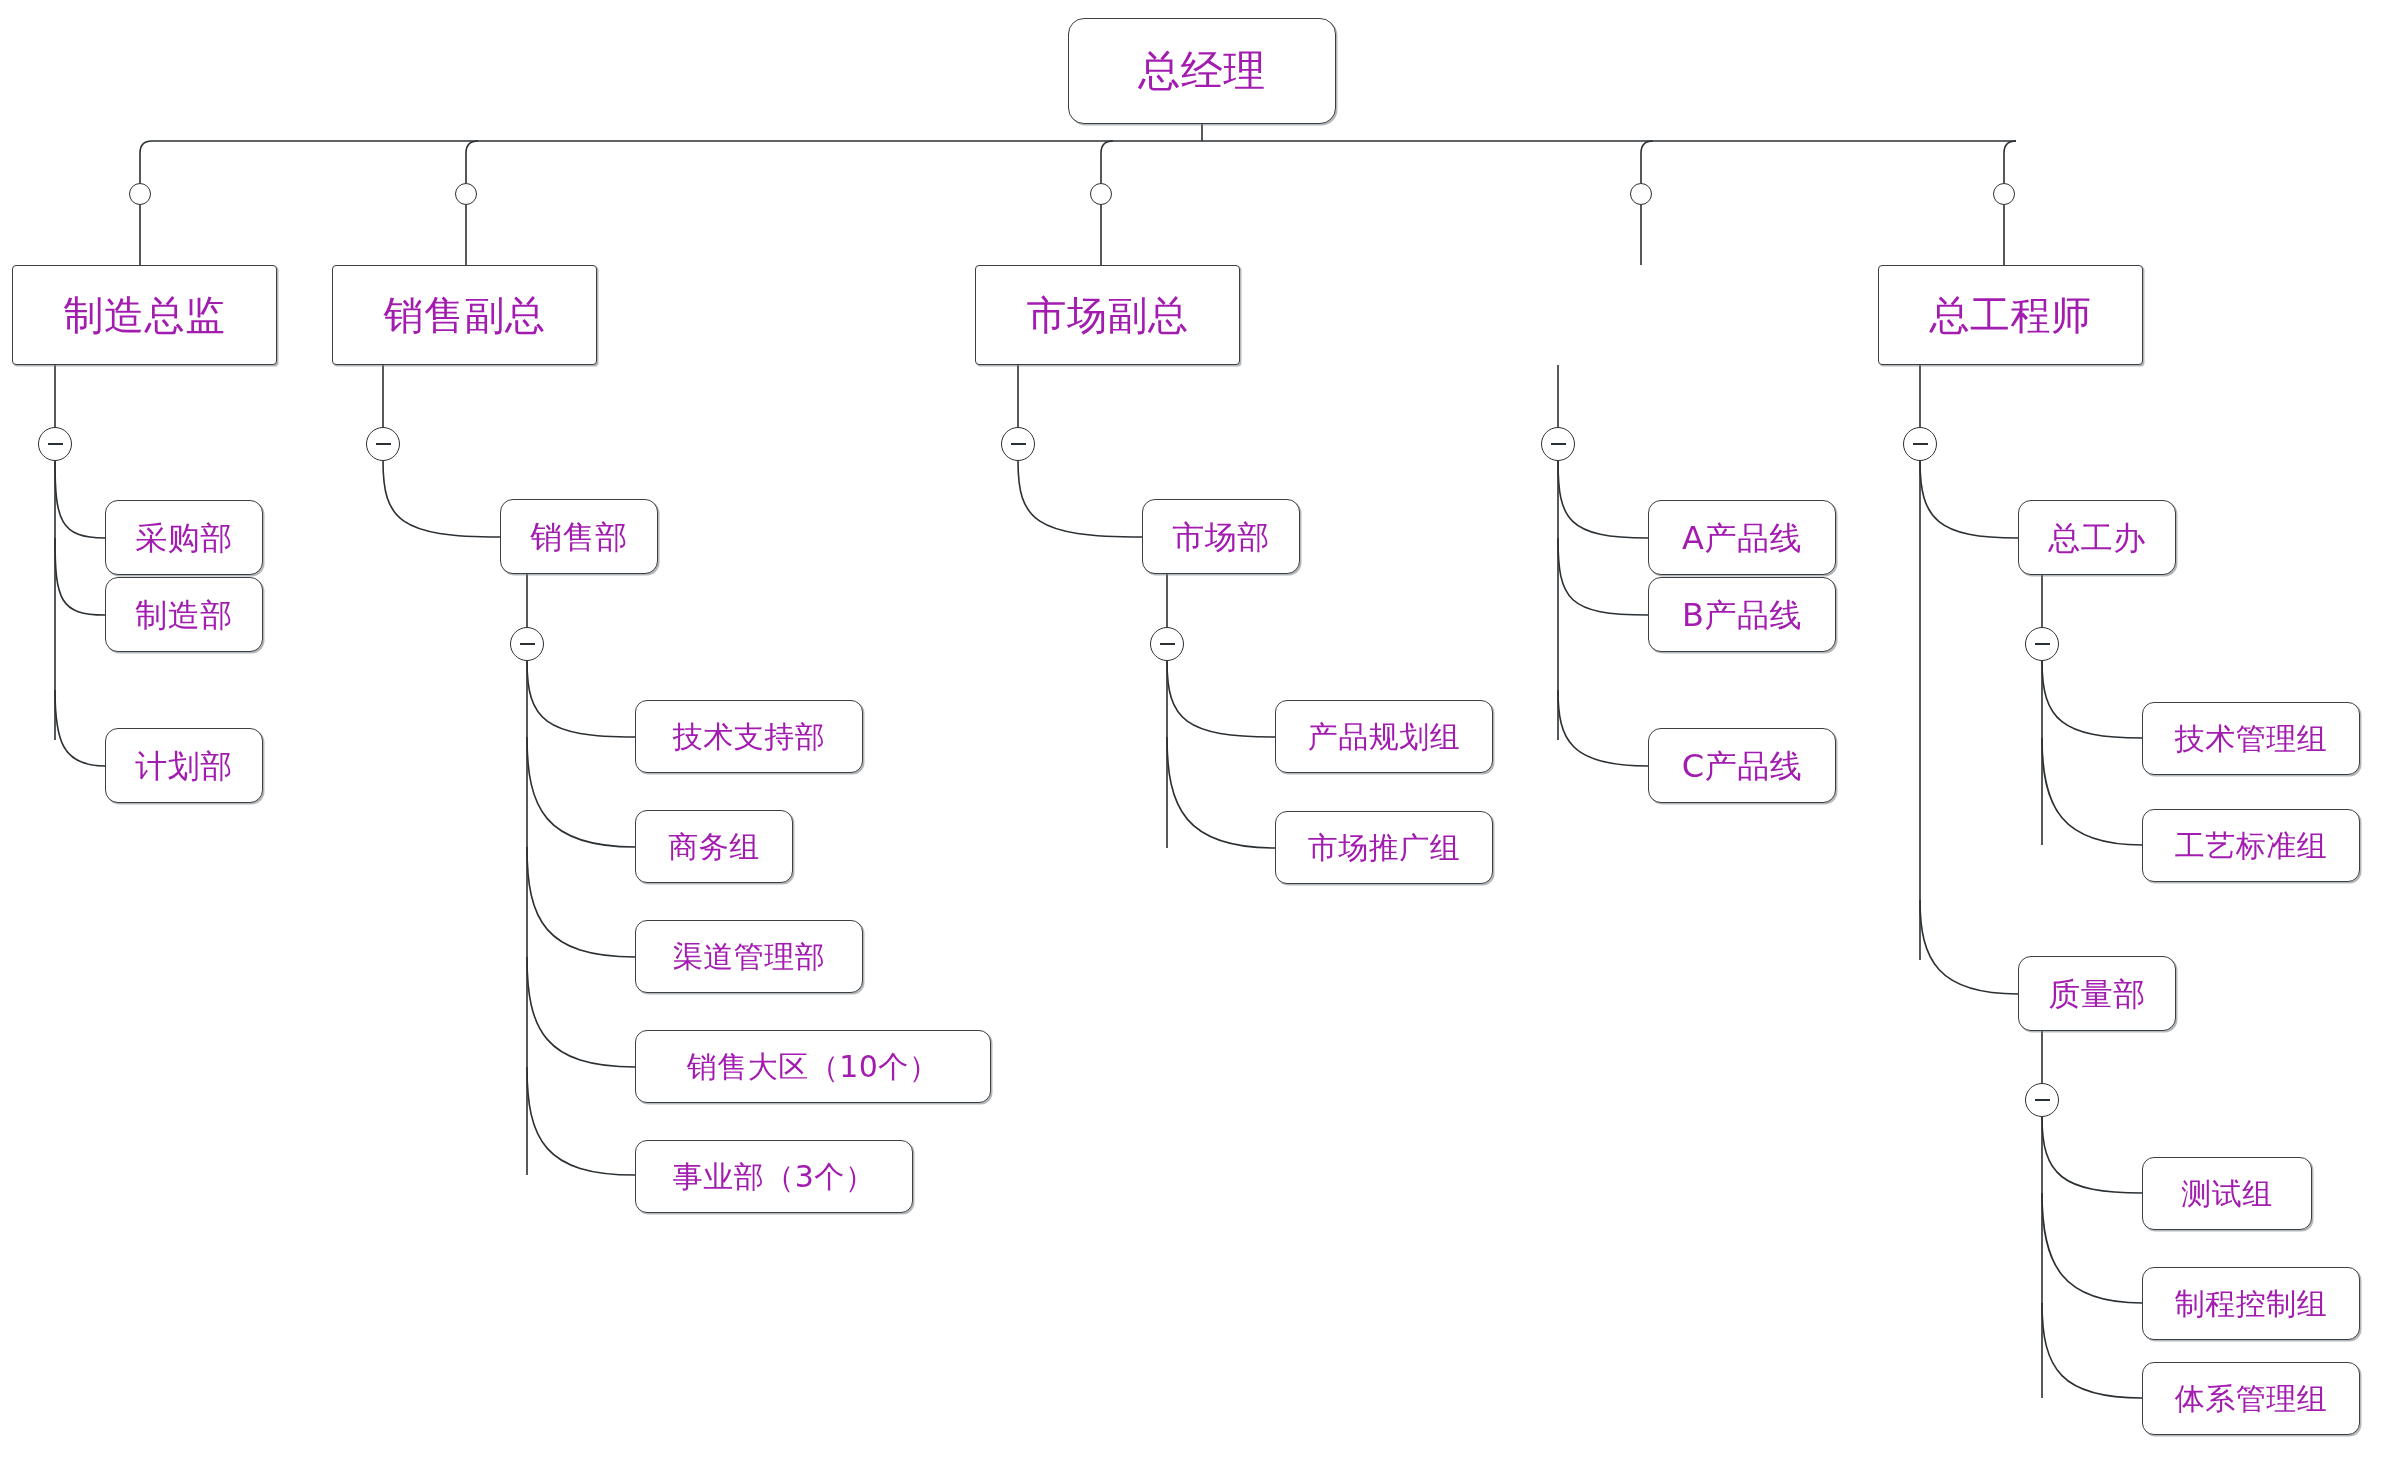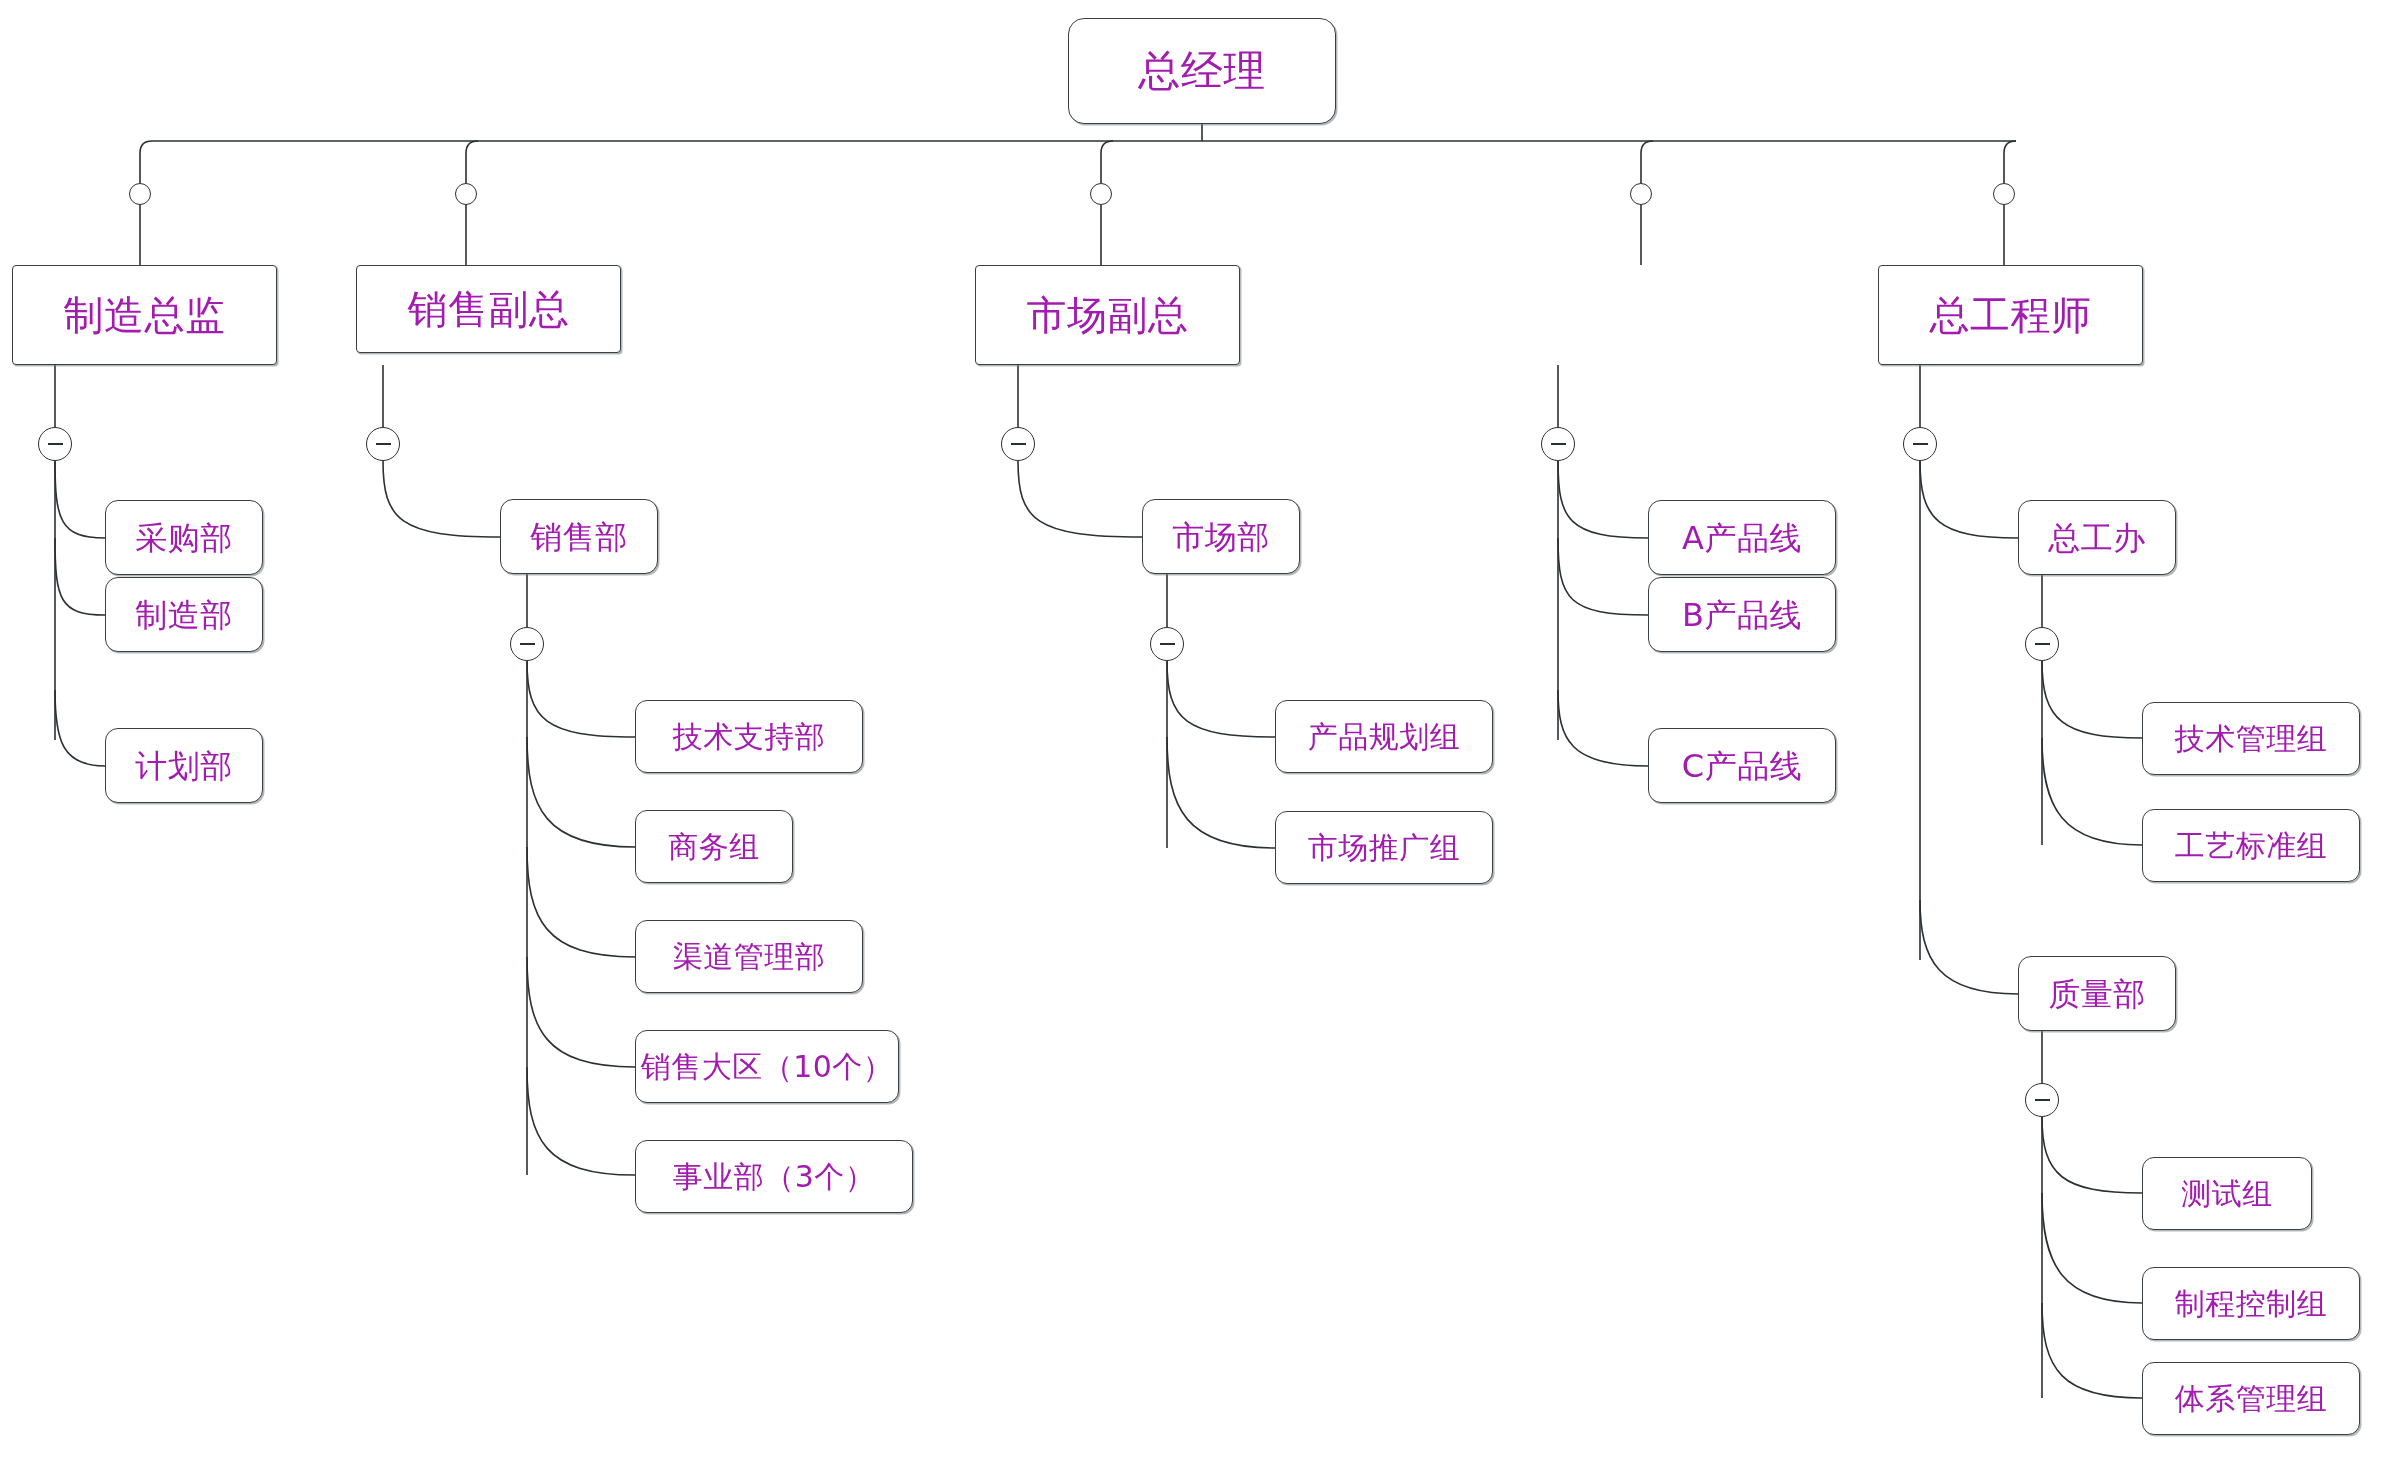--- a/index.html
+++ b/index.html
@@ -153,21 +153,21 @@
   <div class="port" style="left:1630px; top:183px;"></div>
   <div class="port" style="left:1993px; top:183px;"></div>
 
   <div class="node root" style="left:1068px; top:18px; width:268px; height:106px;">
     <span class="node-label">总经理</span>
   </div>
 
   <div class="node level2" style="left:12px; top:265px; width:265px; height:100px;">
     <span class="node-label">制造总监</span>
   </div>
-  <div class="node level2" style="left:356px; top:265px; width:265px; height:88px;">
+  <div class="node level2" style="left:332px; top:265px; width:265px; height:100px;">
     <span class="node-label">销售副总</span>
   </div>
   <div class="node level2" style="left:975px; top:265px; width:265px; height:100px;">
     <span class="node-label">市场副总</span>
   </div>
   <div class="node level2" style="left:1878px; top:265px; width:265px; height:100px;">
     <span class="node-label">总工程师</span>
   </div>
 
   <div class="toggle" style="left:38px; top:427px;">
@@ -205,21 +205,21 @@
 
   <div class="node level4" style="left:635px; top:700px; width:228px; height:73px;">
     <span class="node-label">技术支持部</span>
   </div>
   <div class="node level4" style="left:635px; top:810px; width:158px; height:73px;">
     <span class="node-label">商务组</span>
   </div>
   <div class="node level4" style="left:635px; top:920px; width:228px; height:73px;">
     <span class="node-label">渠道管理部</span>
   </div>
-  <div class="node level4" style="left:635px; top:1030px; width:264px; height:73px;">
+  <div class="node level4" style="left:635px; top:1030px; width:356px; height:73px;">
     <span class="node-label">销售大区（10个）</span>
   </div>
   <div class="node level4" style="left:635px; top:1140px; width:278px; height:73px;">
     <span class="node-label">事业部（3个）</span>
   </div>
 
   <div class="node level3" style="left:1142px; top:499px; width:158px; height:75px;">
     <span class="node-label">市场部</span>
   </div>
   <div class="toggle" style="left:1150px; top:627px;">

